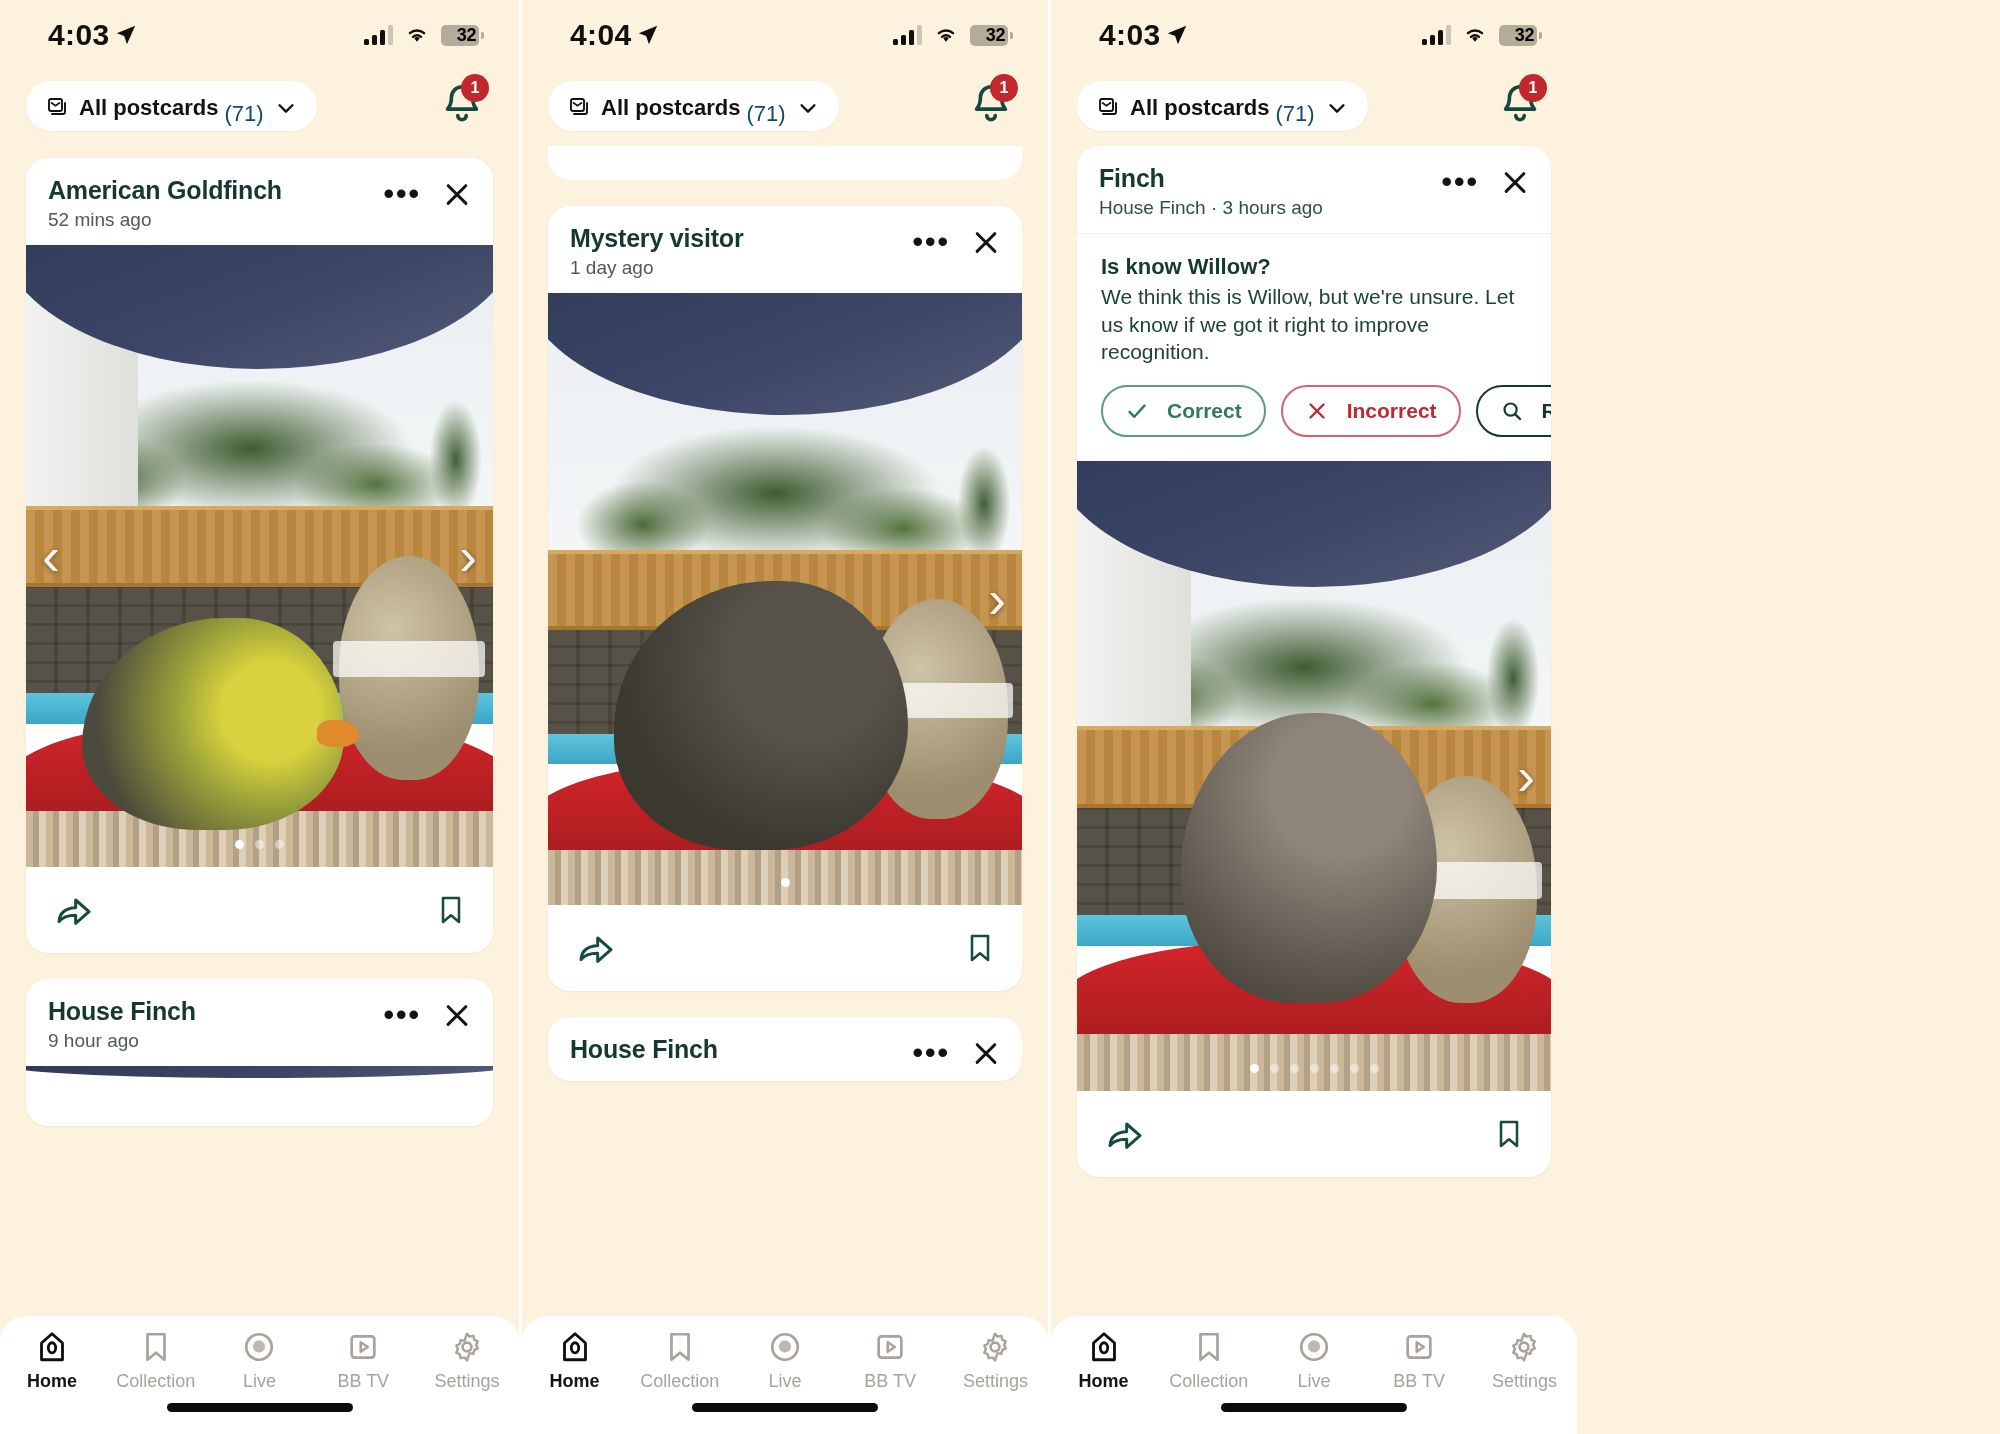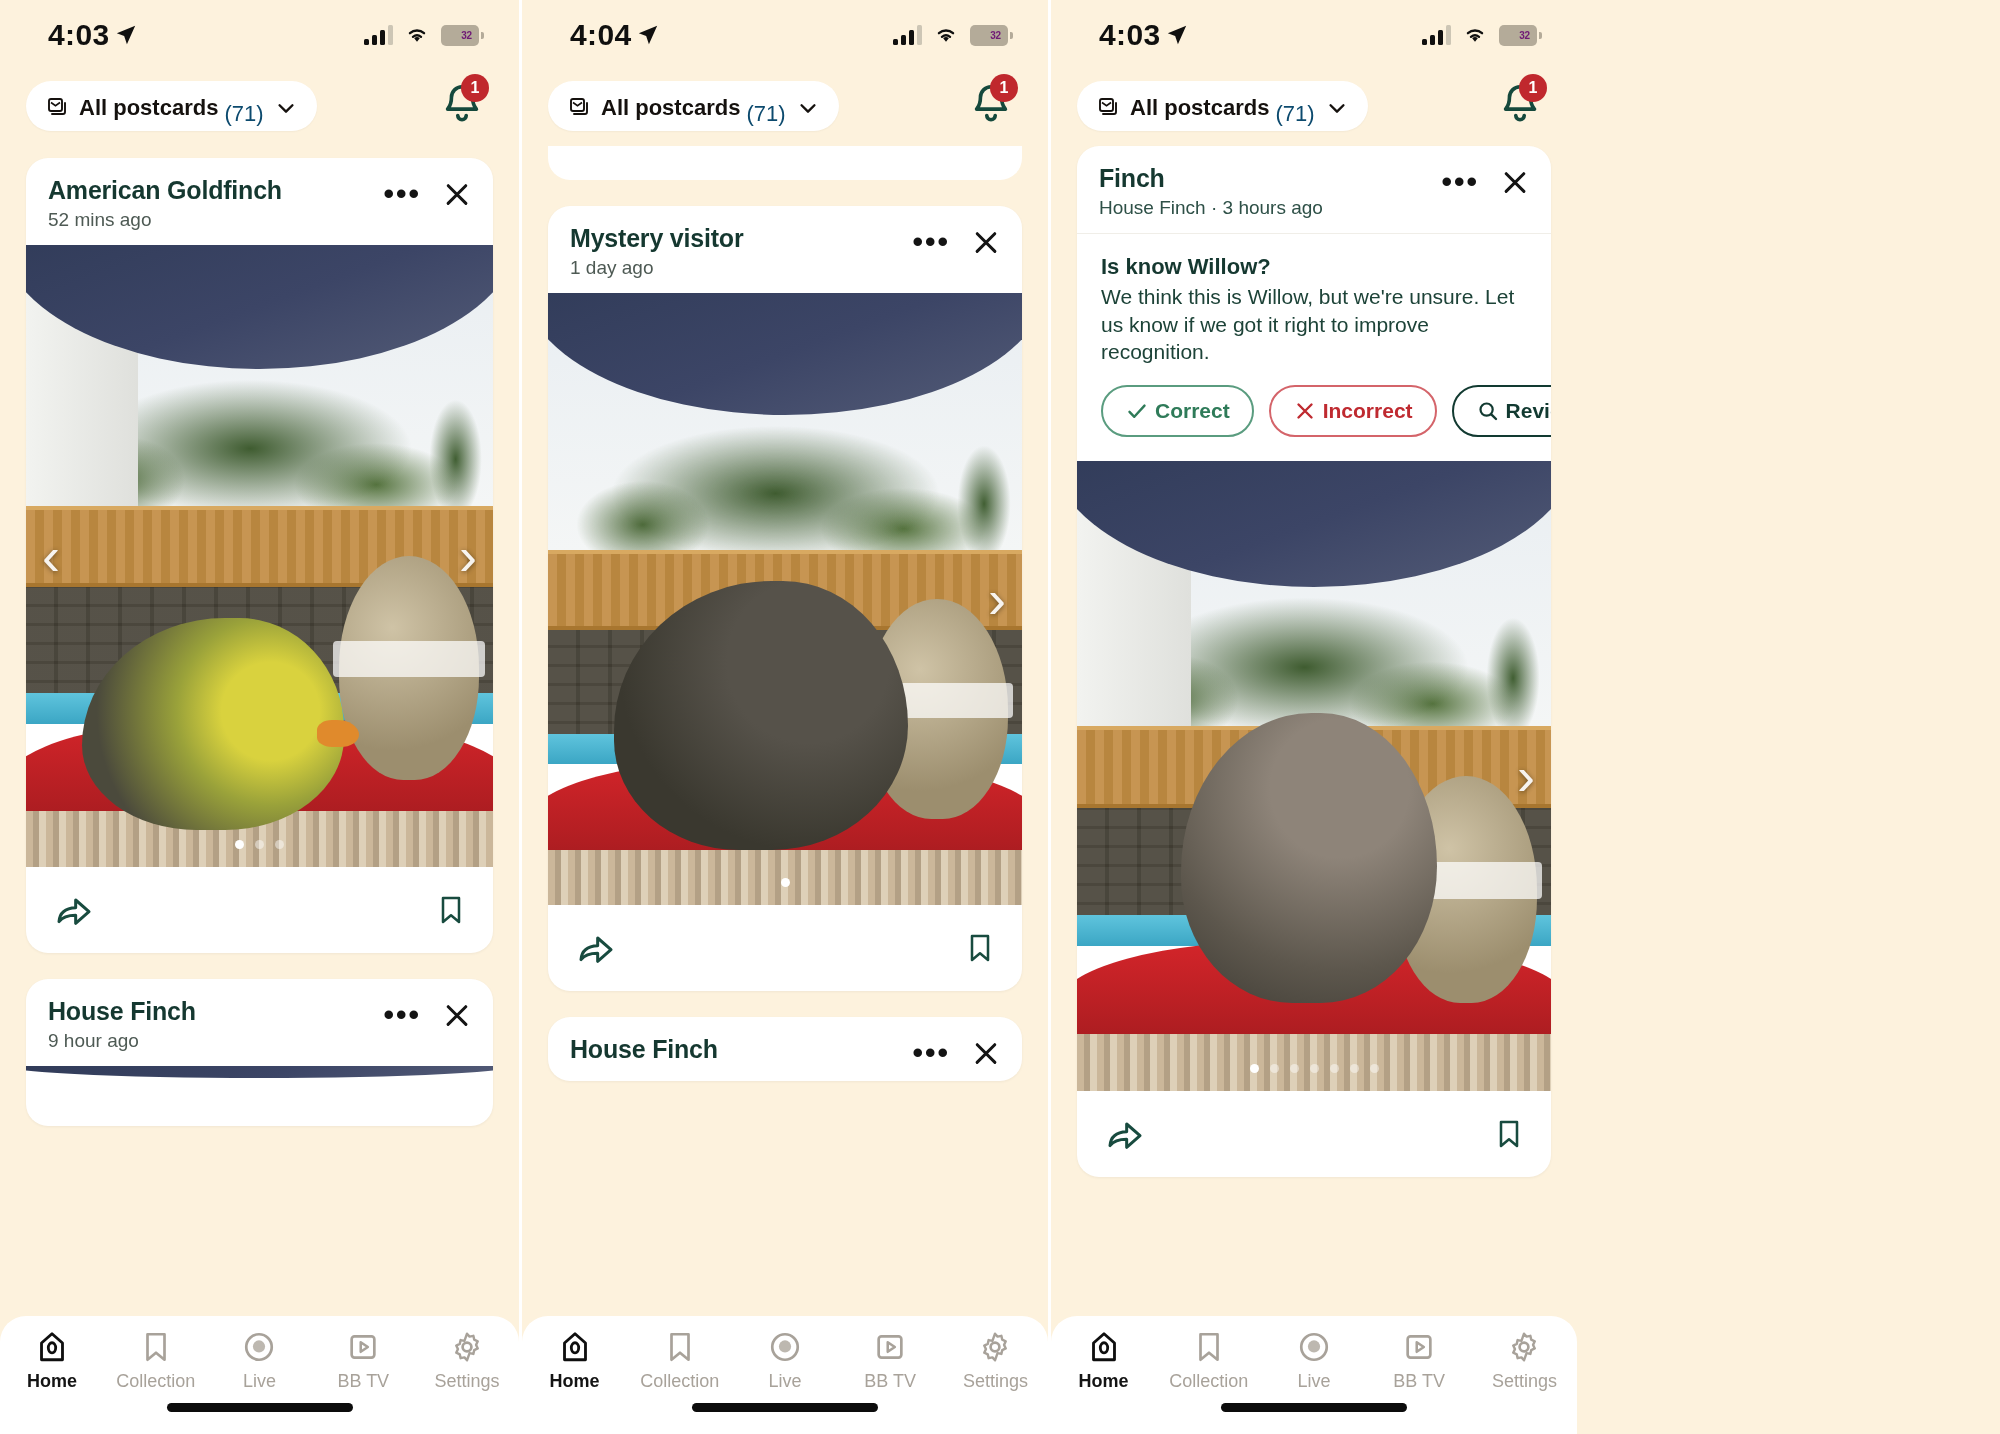--- a/index.html
+++ b/index.html
@@ -34,21 +34,21 @@
   .sig { display: flex; align-items: flex-end; gap: 3px; height: 20px; }
   .sig i { width: 5px; background: #10100f; border-radius: 1.5px; display:block; }
   .sig i:nth-child(1){height:6px}.sig i:nth-child(2){height:10px}
   .sig i:nth-child(3){height:15px}.sig i:nth-child(4){height:20px;background:#cdc6b5}
   .batt { position: relative; width: 38px; height: 21px; border-radius: 5px;
           background: #b4ab99; display:flex; align-items:center; justify-content:center; }
   .batt::after { content:""; position:absolute; right:-5px; top:7px; width:3px; height:7px;
                  background:#b4ab99; border-radius:0 2px 2px 0; }
   .batt-fill { position:absolute; left:2px; top:2px; bottom:2px; width:13px;
                background:#10100f; border-radius:3px; }
-  .batt span { font-size: 10px; font-weight: 700; color:#701a75; position:relative; z-index:2;
+  .batt span { font-size: 18px; font-weight: 700; color:#000000; position:relative; z-index:2;
                letter-spacing:-.3px;}
 
   
   .topbar { display:flex; align-items:center; justify-content:space-between;
             padding: 10px 34px 0 26px; position: relative; z-index: 5; }
   .pill { background:#fff; border-radius:32px; height:50px; display:flex; align-items:center;
           gap:11px; padding: 4px 20px 0 18px; box-shadow:0 1px 2px rgba(0,0,0,.04); }
   .pill .lbl { font-size:22px; font-weight:600; color:#15110e; }
   .pill .cnt { font-size:22px; color:#0c4a6e; margin-left:-5px;margin-top:12px; }
   .bell-wrap { position: relative; width: 46px; height: 52px; }
@@ -141,21 +141,21 @@
   .card-foot { height:86px; display:flex; align-items:center; justify-content:space-between;
                padding: 0 26px; }
   .ico { color:#184b3f; }
 
   
   .confirm { padding: 20px 24px 24px 24px; border-top:1px solid #f0eee8; }
   .confirm h4 { font-size:22px; font-weight:700; color:#153830; }
   .confirm p { font-size:21px; color:#1d4338; line-height:1.32; margin-top:3px; }
   .btnrow { display:flex; gap:15px; margin-top:19px; }
   .btn { height:52px; border-radius:28px; display:flex; align-items:center; justify-content:center;
-         gap:6px; font-size:21px; font-weight:700; padding: 0 22px; background:#fff; }
+         gap:18px; font-size:21px; font-weight:700; padding: 0 22px; background:#fff; }
   .btn.correct { border:2px solid #5a9c7f; color:#2f7b59; }
   .btn.incorrect { border:2px solid #d4646a; color:#bf2a30; }
   .btn.review { border:2.5px solid #123a31; color:#123a31; flex:1; }
 
   
   .tabbar { position:absolute; left:0; right:0; bottom:0; height:118px; background:#fff;
             border-radius:26px 26px 0 0; display:flex; align-items:flex-start;
             padding-top:14px; z-index:10; }
   .tab { flex:1; display:flex; flex-direction:column; align-items:center; gap:7px; }
   .tab .tl { font-size:18px; color:#a8a29a; }

